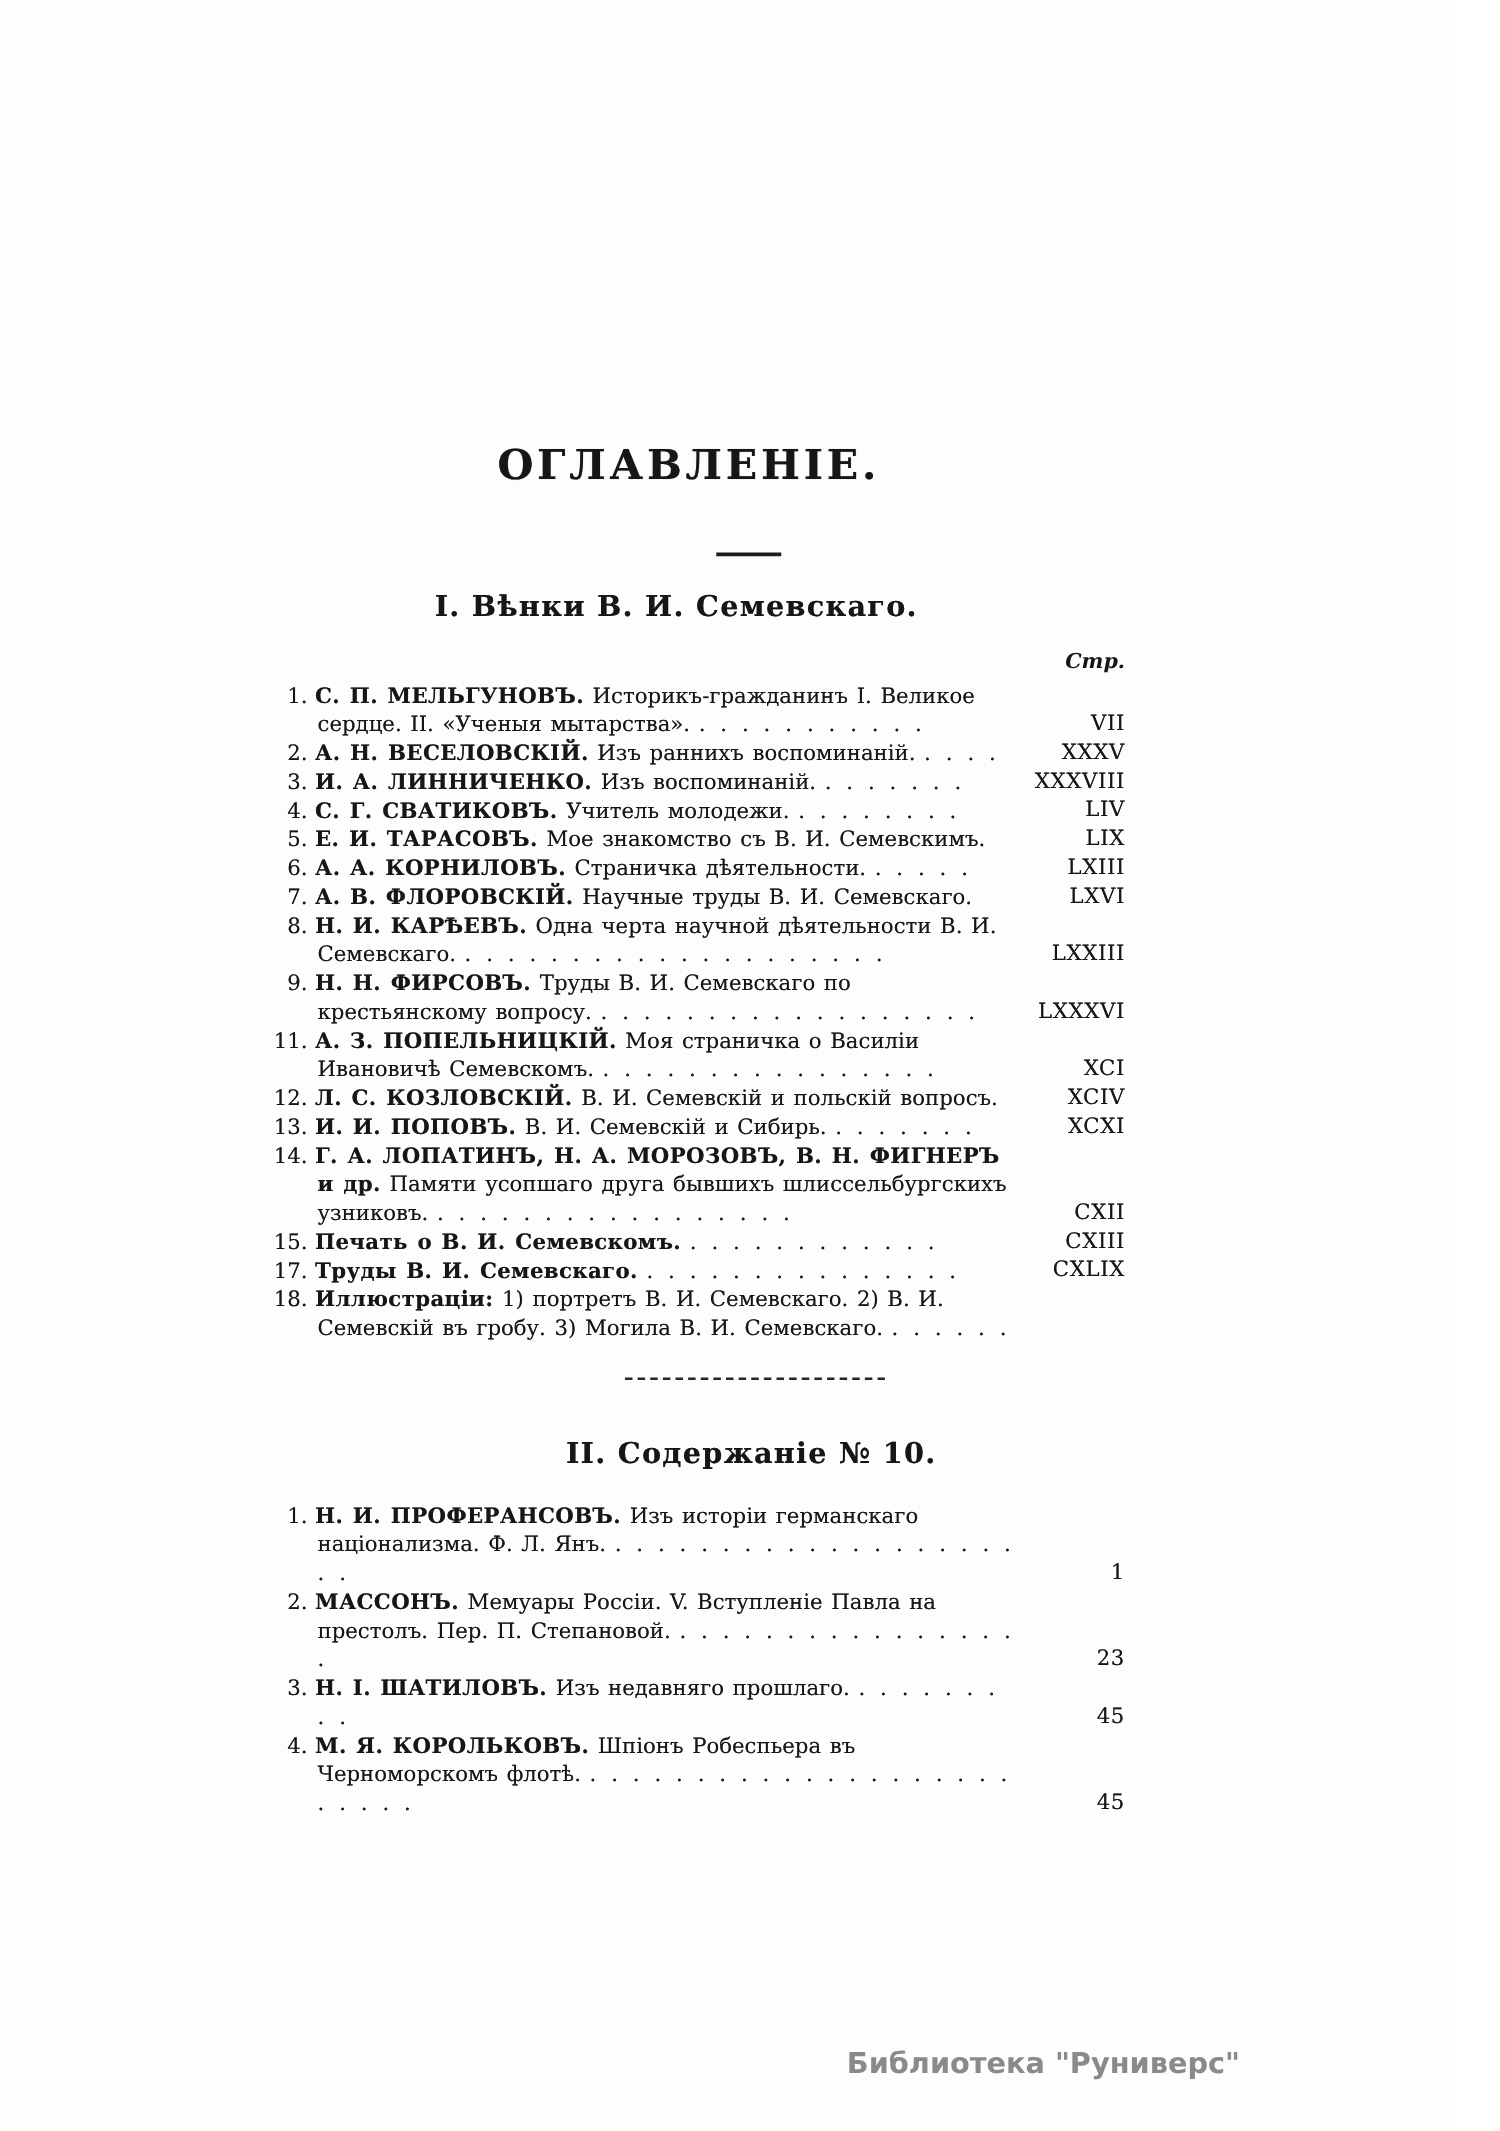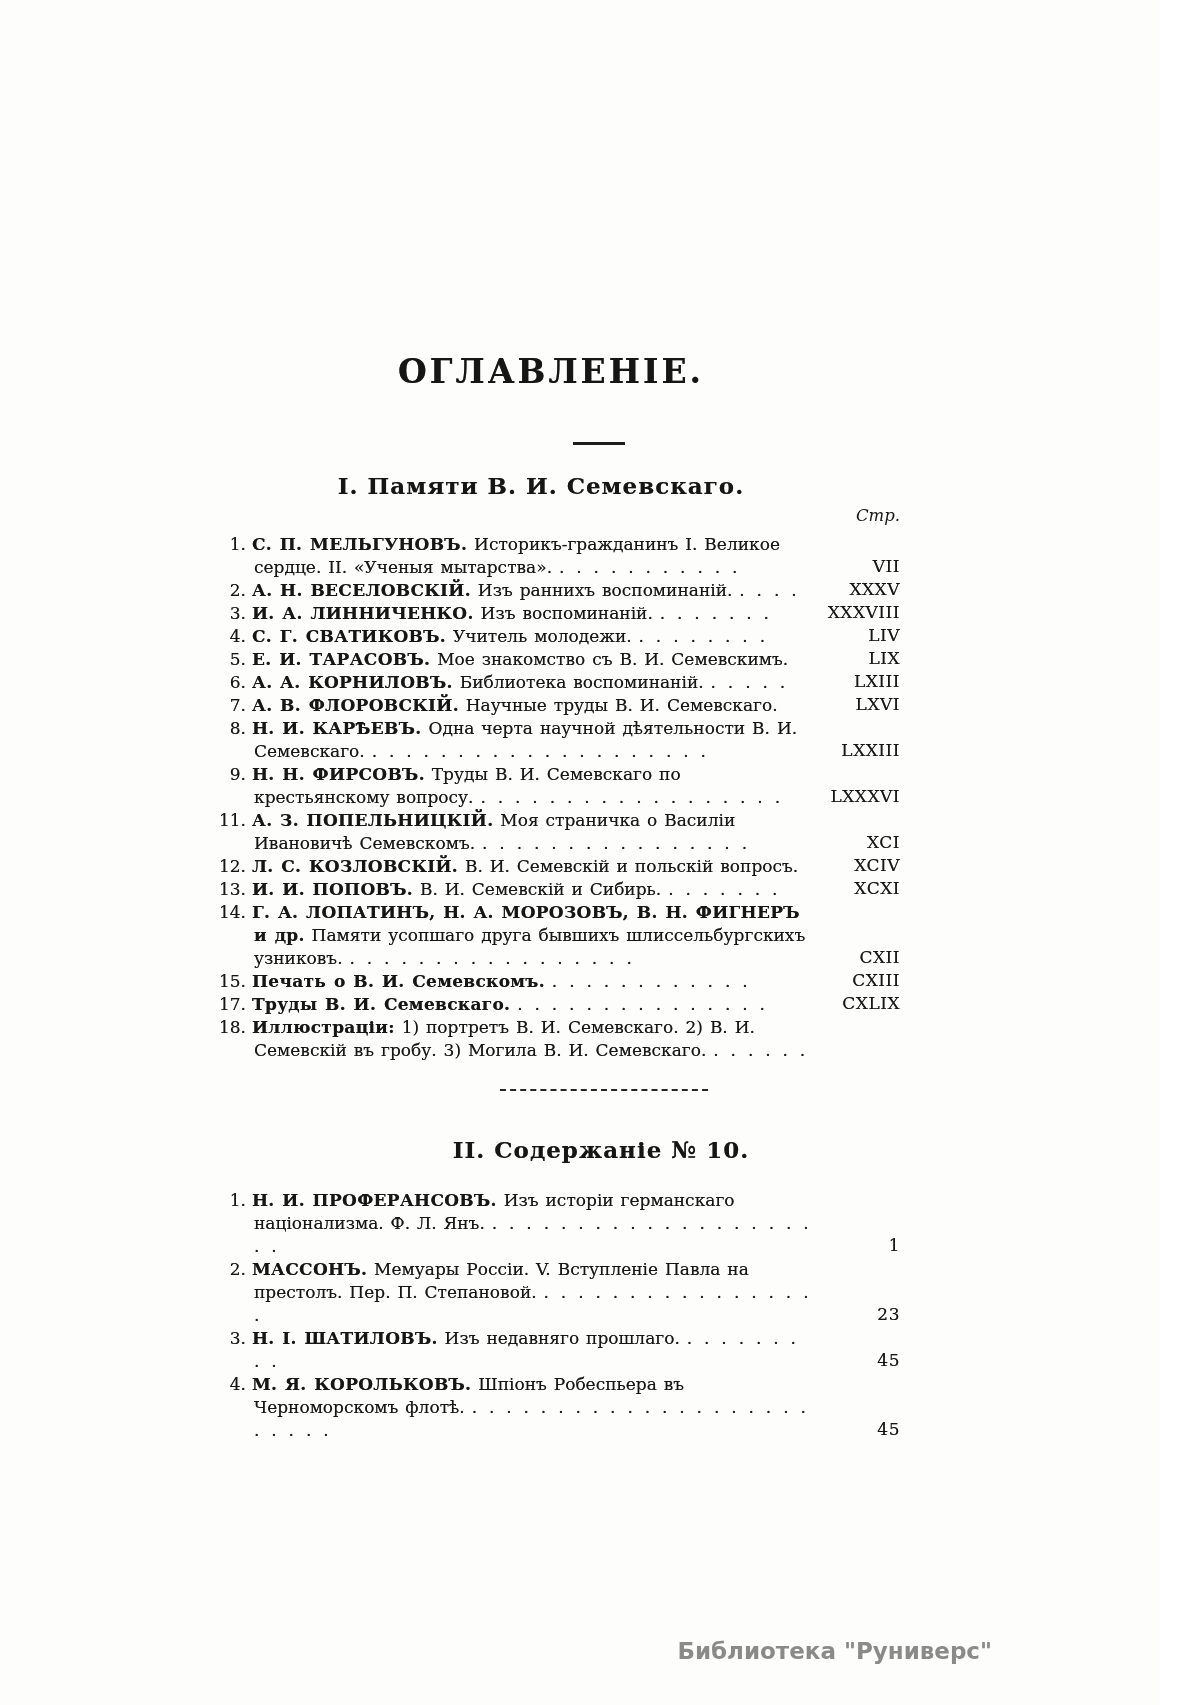--- a/index.html
+++ b/index.html
@@ -41,24 +41,24 @@
     font-size: 23px;
     font-weight: 700;
     text-align: center;
     line-height: 30px;
     letter-spacing: 1px;
     text-shadow: 0 0 0.5px rgba(0,0,0,.55);
   }
   .sec-0 .section-heading { transform: translateX(-18px); }
   .sec-1 .section-heading { transform: translateX(42px); }
   .pg-label {
-    margin-top: 5px;
+    margin-top: 18px;
     text-align: right;
     font-style: italic;
-    font-weight: 400;
+    font-weight: 700;
     font-size: 16.5px;
     line-height: 20px;
   }
   .entries { margin-top: 7px; }
   .sec-1 .entries { margin-top: 24px; }
   .entry {
     position: relative;
     padding-left: 36px;
     text-indent: -36px;
     padding-right: 88px;
@@ -104,29 +104,29 @@
 <body>
 
 <div class="sheet">
   <main class="content">
 
     <h1 class="page-title">ОГЛАВЛЕНІЕ.</h1>
 
     <div class="title-rule"></div>
 
     <section class="sec-0">
-      <h2 class="section-heading">I. Памяти В. И. Семевскаго.</h2>
+      <h2 class="section-heading">I. Вѣнки В. И. Семевскаго.</h2>
       <div class="pg-label">Стр.</div>
       <div class="entries">
           <div class="entry"><span class="num">1.</span><span class="author">С. П. МЕЛЬГУНОВЪ.</span> <span class="txt">Историкъ-гражданинъ I. Великое сердце. II. «Ученыя мытарства».</span> <span class="leader">. . . . . . . . . . .</span><span class="pg">VII</span></div>
           <div class="entry"><span class="num">2.</span><span class="author">А. Н. ВЕСЕЛОВСКІЙ.</span> <span class="txt">Изъ раннихъ воспоминаній.</span> <span class="leader">. . . .</span><span class="pg">XXXV</span></div>
           <div class="entry"><span class="num">3.</span><span class="author">И. А. ЛИННИЧЕНКО.</span> <span class="txt">Изъ воспоминаній.</span> <span class="leader">. . . . . . .</span><span class="pg">XXXVIII</span></div>
           <div class="entry"><span class="num">4.</span><span class="author">С. Г. СВАТИКОВЪ.</span> <span class="txt">Учитель молодежи.</span> <span class="leader">. . . . . . . .</span><span class="pg">LIV</span></div>
           <div class="entry"><span class="num">5.</span><span class="author">Е. И. ТАРАСОВЪ.</span> <span class="txt">Мое знакомство съ В. И. Семевскимъ.</span> <span class="leader"></span><span class="pg">LIX</span></div>
-          <div class="entry"><span class="num">6.</span><span class="author">А. А. КОРНИЛОВЪ.</span> <span class="txt">Библиотека воспоминаній.</span> <span class="leader">. . . . .</span><span class="pg">LXIII</span></div>
+          <div class="entry"><span class="num">6.</span><span class="author">А. А. КОРНИЛОВЪ.</span> <span class="txt">Страничка дѣятельности.</span> <span class="leader">. . . . .</span><span class="pg">LXIII</span></div>
           <div class="entry"><span class="num">7.</span><span class="author">А. В. ФЛОРОВСКІЙ.</span> <span class="txt">Научные труды В. И. Семевскаго.</span> <span class="leader"></span><span class="pg">LXVI</span></div>
           <div class="entry"><span class="num">8.</span><span class="author">Н. И. КАРѢЕВЪ.</span> <span class="txt">Одна черта научной дѣятельности В. И. Семевскаго.</span> <span class="leader">. . . . . . . . . . . . . . . . . . . .</span><span class="pg">LXXIII</span></div>
           <div class="entry"><span class="num">9.</span><span class="author">Н. Н. ФИРСОВЪ.</span> <span class="txt">Труды В. И. Семевскаго по крестьянскому вопросу.</span> <span class="leader">. . . . . . . . . . . . . . . . . .</span><span class="pg">LXXXVI</span></div>
           <div class="entry"><span class="num">11.</span><span class="author">А. З. ПОПЕЛЬНИЦКІЙ.</span> <span class="txt">Моя страничка о Василіи Ивановичѣ Семевскомъ.</span> <span class="leader">. . . . . . . . . . . . . . . .</span><span class="pg">XCI</span></div>
           <div class="entry"><span class="num">12.</span><span class="author">Л. С. КОЗЛОВСКІЙ.</span> <span class="txt">В. И. Семевскій и польскій вопросъ.</span> <span class="leader"></span><span class="pg">XCIV</span></div>
           <div class="entry"><span class="num">13.</span><span class="author">И. И. ПОПОВЪ.</span> <span class="txt">В. И. Семевскій и Сибирь.</span> <span class="leader">. . . . . . .</span><span class="pg">XCXI</span></div>
           <div class="entry"><span class="num">14.</span><span class="author">Г. А. ЛОПАТИНЪ, Н. А. МОРОЗОВЪ, В. Н. ФИГНЕРЪ и др.</span> <span class="txt">Памяти усопшаго друга бывшихъ шлиссельбургскихъ узниковъ.</span> <span class="leader">. . . . . . . . . . . . . . . . .</span><span class="pg">CXII</span></div>
           <div class="entry"><span class="num">15.</span><span class="author">Печать о В. И. Семевскомъ.</span> <span class="txt"></span> <span class="leader">. . . . . . . . . . . .</span><span class="pg">CXIII</span></div>
           <div class="entry"><span class="num">17.</span><span class="author">Труды В. И. Семевскаго.</span> <span class="txt"></span> <span class="leader">. . . . . . . . . . . . . . .</span><span class="pg">CXLIX</span></div>
           <div class="entry"><span class="num">18.</span><span class="author">Иллюстраціи:</span> <span class="txt">1) портретъ В. И. Семевскаго. 2) В. И. Семевскій въ гробу. 3) Могила В. И. Семевскаго.</span> <span class="leader">. . . . . .</span><span class="pg"></span></div>

